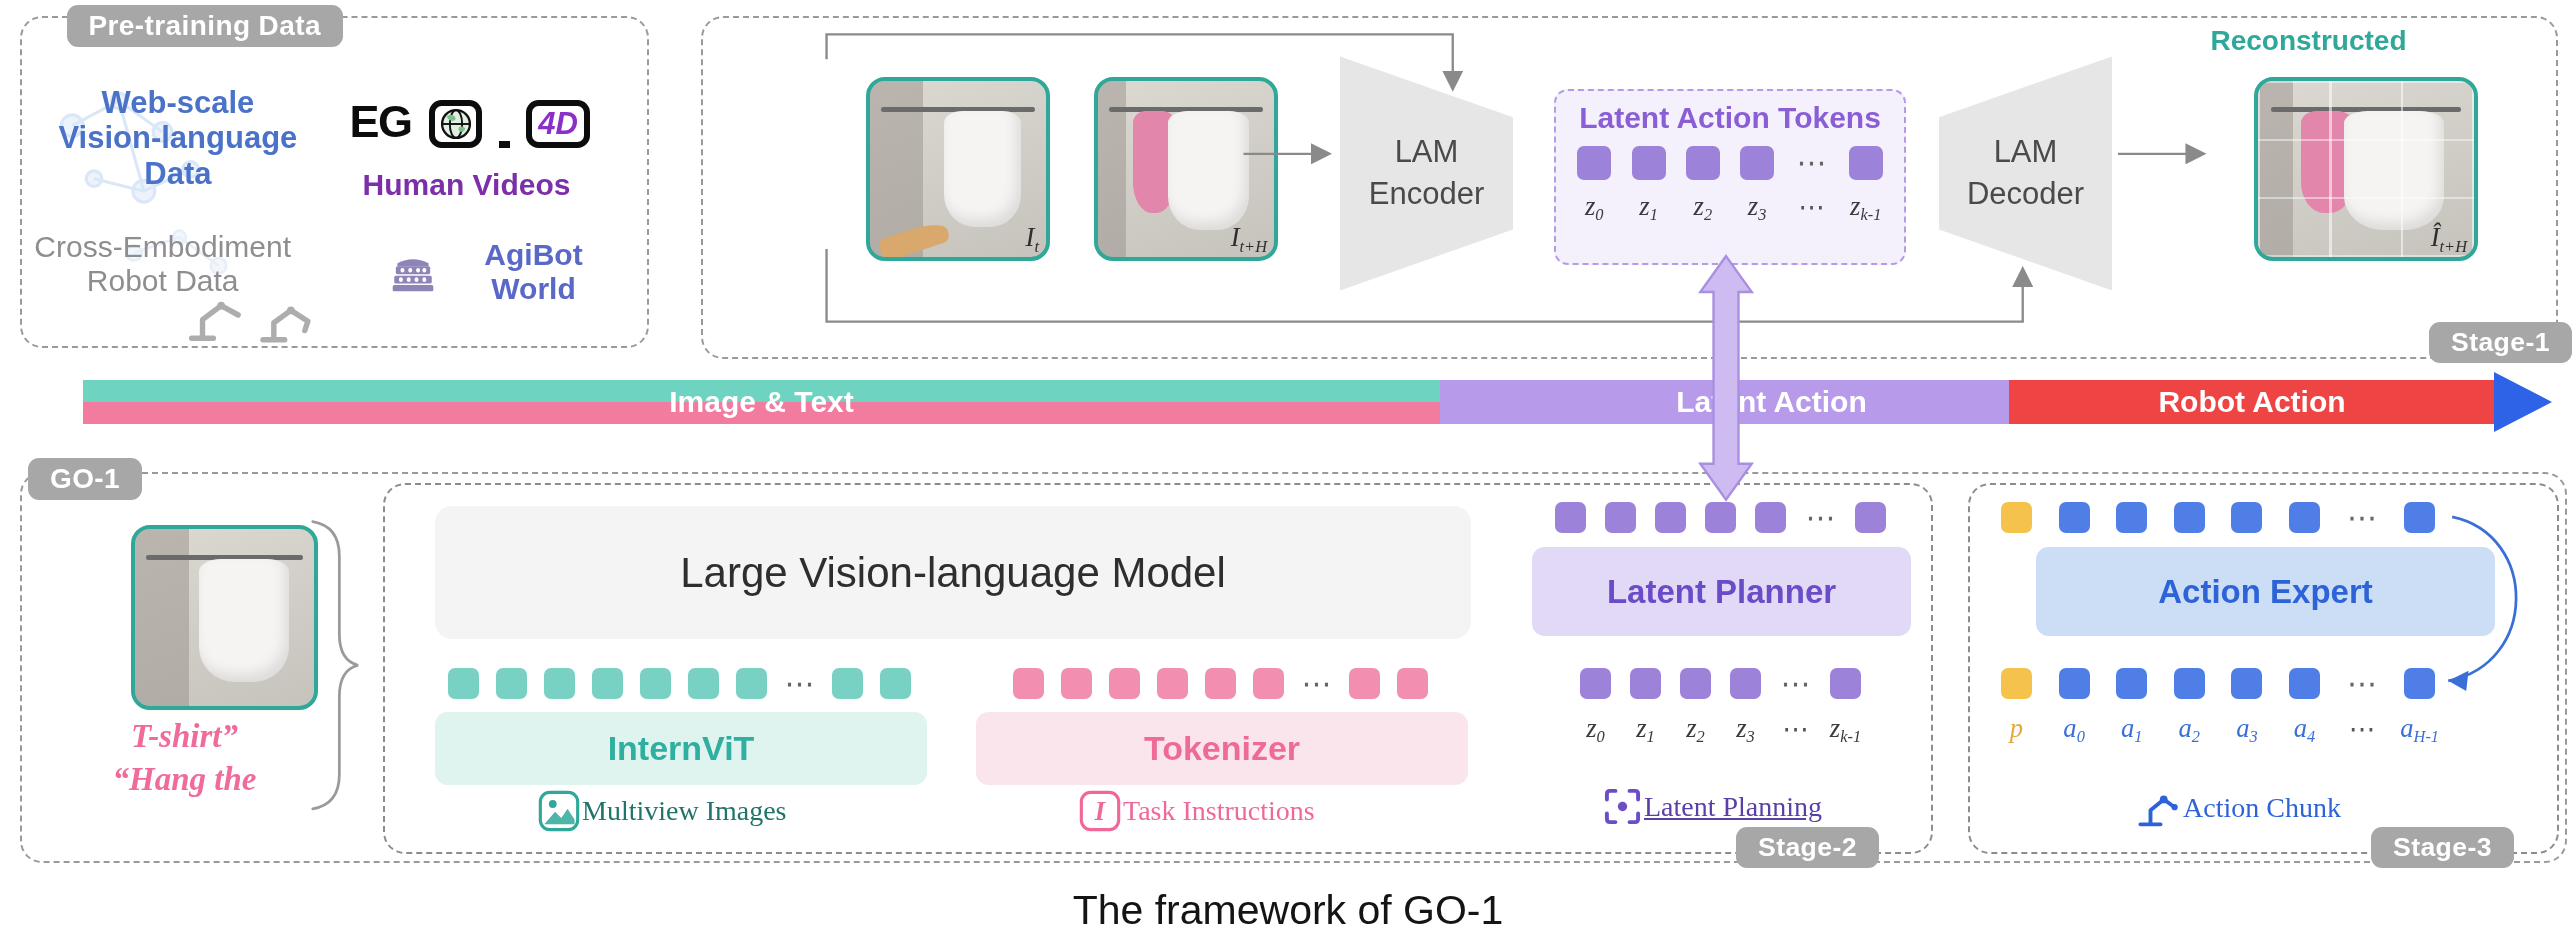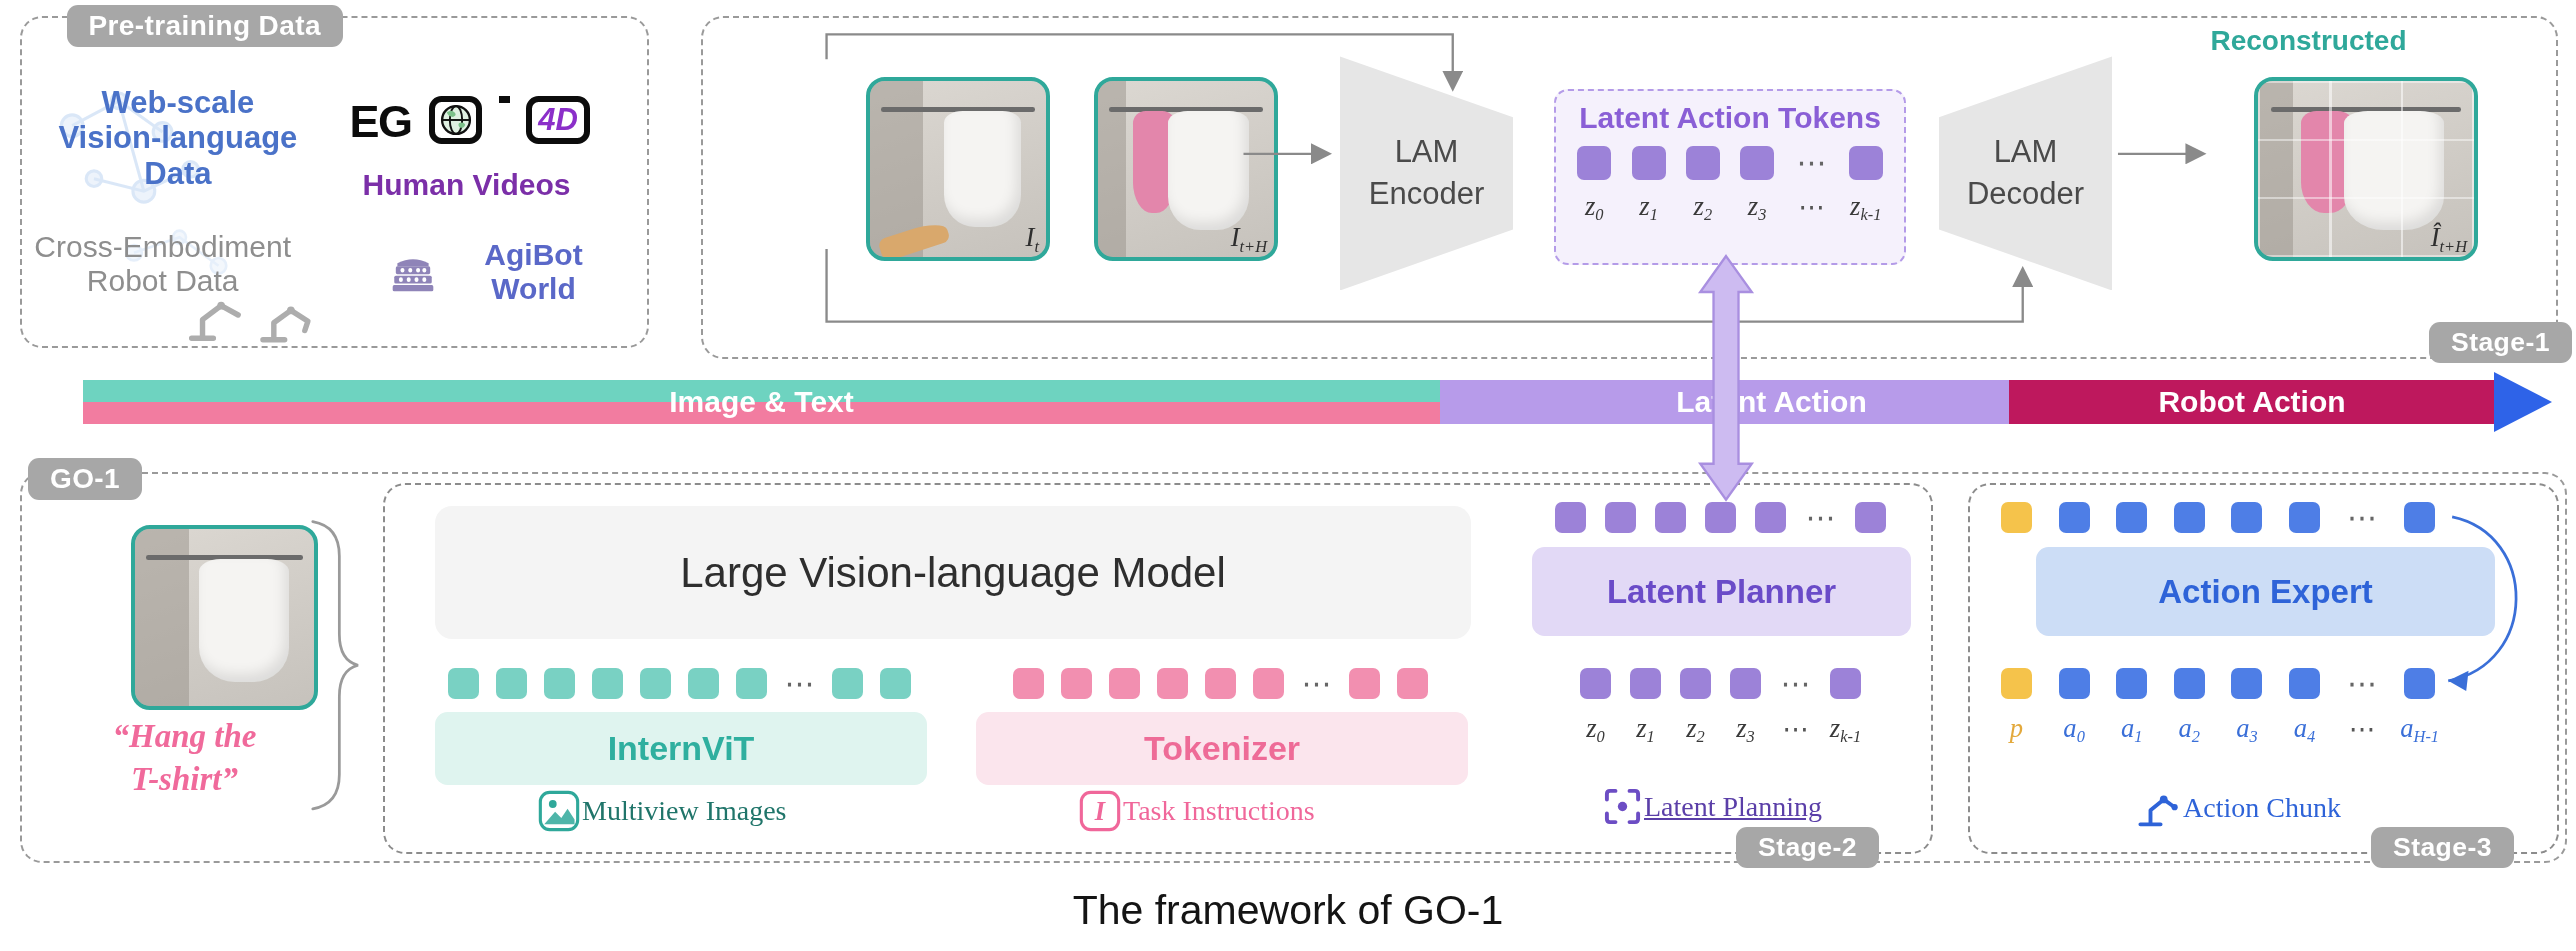--- a/index.html
+++ b/index.html
@@ -56,21 +56,21 @@
         display:flex;flex-direction:column;align-items:center;padding-top:9.4px;gap:11px;z-index:2;}
   .tokens-box .sq-row,.tokens-box .lab-row{position:static;}
   .tokens-title{font-size:30px;font-weight:bold;color:#8a5fd6;}
   .recon-title{position:absolute;font-size:28px;font-weight:bold;color:#2fa89a;text-align:center;z-index:2;}
 
   
   .bar{position:absolute;left:83px;top:380px;height:44px;display:flex;z-index:2;}
   .seg{display:flex;align-items:center;justify-content:center;color:#fff;font-weight:bold;font-size:30px;}
   .seg1{width:1357px;background:linear-gradient(180deg,#6ed3c0 0 50%,#f27ca0 50% 100%);}
   .seg2{width:569px;background:#b79bea;padding-left:94px;box-sizing:border-box;}
-  .seg3{width:486px;background:#be185d;}
+  .seg3{width:486px;background:#ef4444;}
   .bar-head{position:absolute;left:2494px;top:372px;width:0;height:0;z-index:2;
         border-top:30px solid transparent;border-bottom:30px solid transparent;border-left:58px solid #2e63e8;}
 
   
   .lvm-box{position:absolute;background:#f4f4f4;border-radius:17px;display:flex;align-items:center;
         justify-content:center;font-size:42px;color:#2e2e2e;z-index:2;}
   .soft-box{position:absolute;border-radius:12.5px;display:flex;align-items:center;justify-content:center;
         font-weight:bold;z-index:2;}
   .internvit{background:#dff4ef;color:#2faf9f;font-size:34px;}
   .tokenizer{background:#fbe5ed;color:#ee6b97;font-size:34px;}
@@ -83,21 +83,21 @@
 
   .quote{position:absolute;font:bold italic 33px "Liberation Serif",serif;color:#f06a9b;
          text-align:center;line-height:1.3;z-index:2;}
   .caption{position:absolute;left:0;width:2576px;text-align:center;font-size:41px;color:#141414;z-index:2;}
 
   
   .blue-lines{font-size:31px;font-weight:bold;color:#4a72c8;text-align:center;line-height:1.15;position:absolute;z-index:2;}
   .gray-lines{font-size:30px;color:#8e8e8e;text-align:center;line-height:1.15;position:absolute;z-index:2;}
   .purple-text{font-size:30px;font-weight:bold;color:#7b2fa8;text-align:center;position:absolute;z-index:2;}
   .indigo-lines{font-size:30px;font-weight:bold;color:#5a68c8;text-align:center;line-height:1.15;position:absolute;z-index:2;}
-  .ego{position:absolute;display:flex;align-items:flex-start;gap:18px;z-index:2;}
+  .ego{position:absolute;display:flex;align-items:flex-end;gap:18px;z-index:2;}
   .ego-eg{font-size:45px;font-weight:900;color:#0c0c0c;letter-spacing:-1.6px;}
   .lens{display:inline-flex;align-items:center;justify-content:center;border:6.2px solid #0c0c0c;
         border-radius:12.5px;height:48px;min-width:53px;background:#fff;box-sizing:border-box;}
   .bridge{width:11px;height:7px;background:#0c0c0c;margin:0 -1.6px;}
   .fourd{font-size:31px;font-weight:800;font-style:italic;color:#8b2fc9;padding:0 6px;}
   .deco{position:absolute;z-index:1;}
 
   .connectors{position:absolute;left:0;top:0;z-index:6;pointer-events:none;}
 </style>
 </head>
@@ -299,22 +299,22 @@
 
   <figure class="photo" style="left:91px;top:512px;width:187px;height:185px;">
     <div class="ph-bg">
       <div class="ph-interior"></div>
         <div class="ph-rod"></div>
       <div class="ph-cloth-white" style="left:36%;width:50%;height:70%;"></div>
     </div>
   </figure>
 
   <div class="quote" style="left:44px;top:715px;width:281px;">
+    <span style="display:block">T-shirt”</span>
     <span style="display:block">“Hang the</span>
-    <span style="display:block">T-shirt”</span>
   </div>
 
   <section class="dashed-box" style="left:383px;top:483px;width:1546px;height:367px;border-color:#8c8c8c;">
 
     <div class="lvm-box" style="left:50px;top:21px;width:1036px;height:133px;">
       <span>Large Vision-language Model</span>
     </div>
 
     <div class="sq-row gap22" style="left:63px;top:183px;">
         <span class="sq sq-teal"></span>

